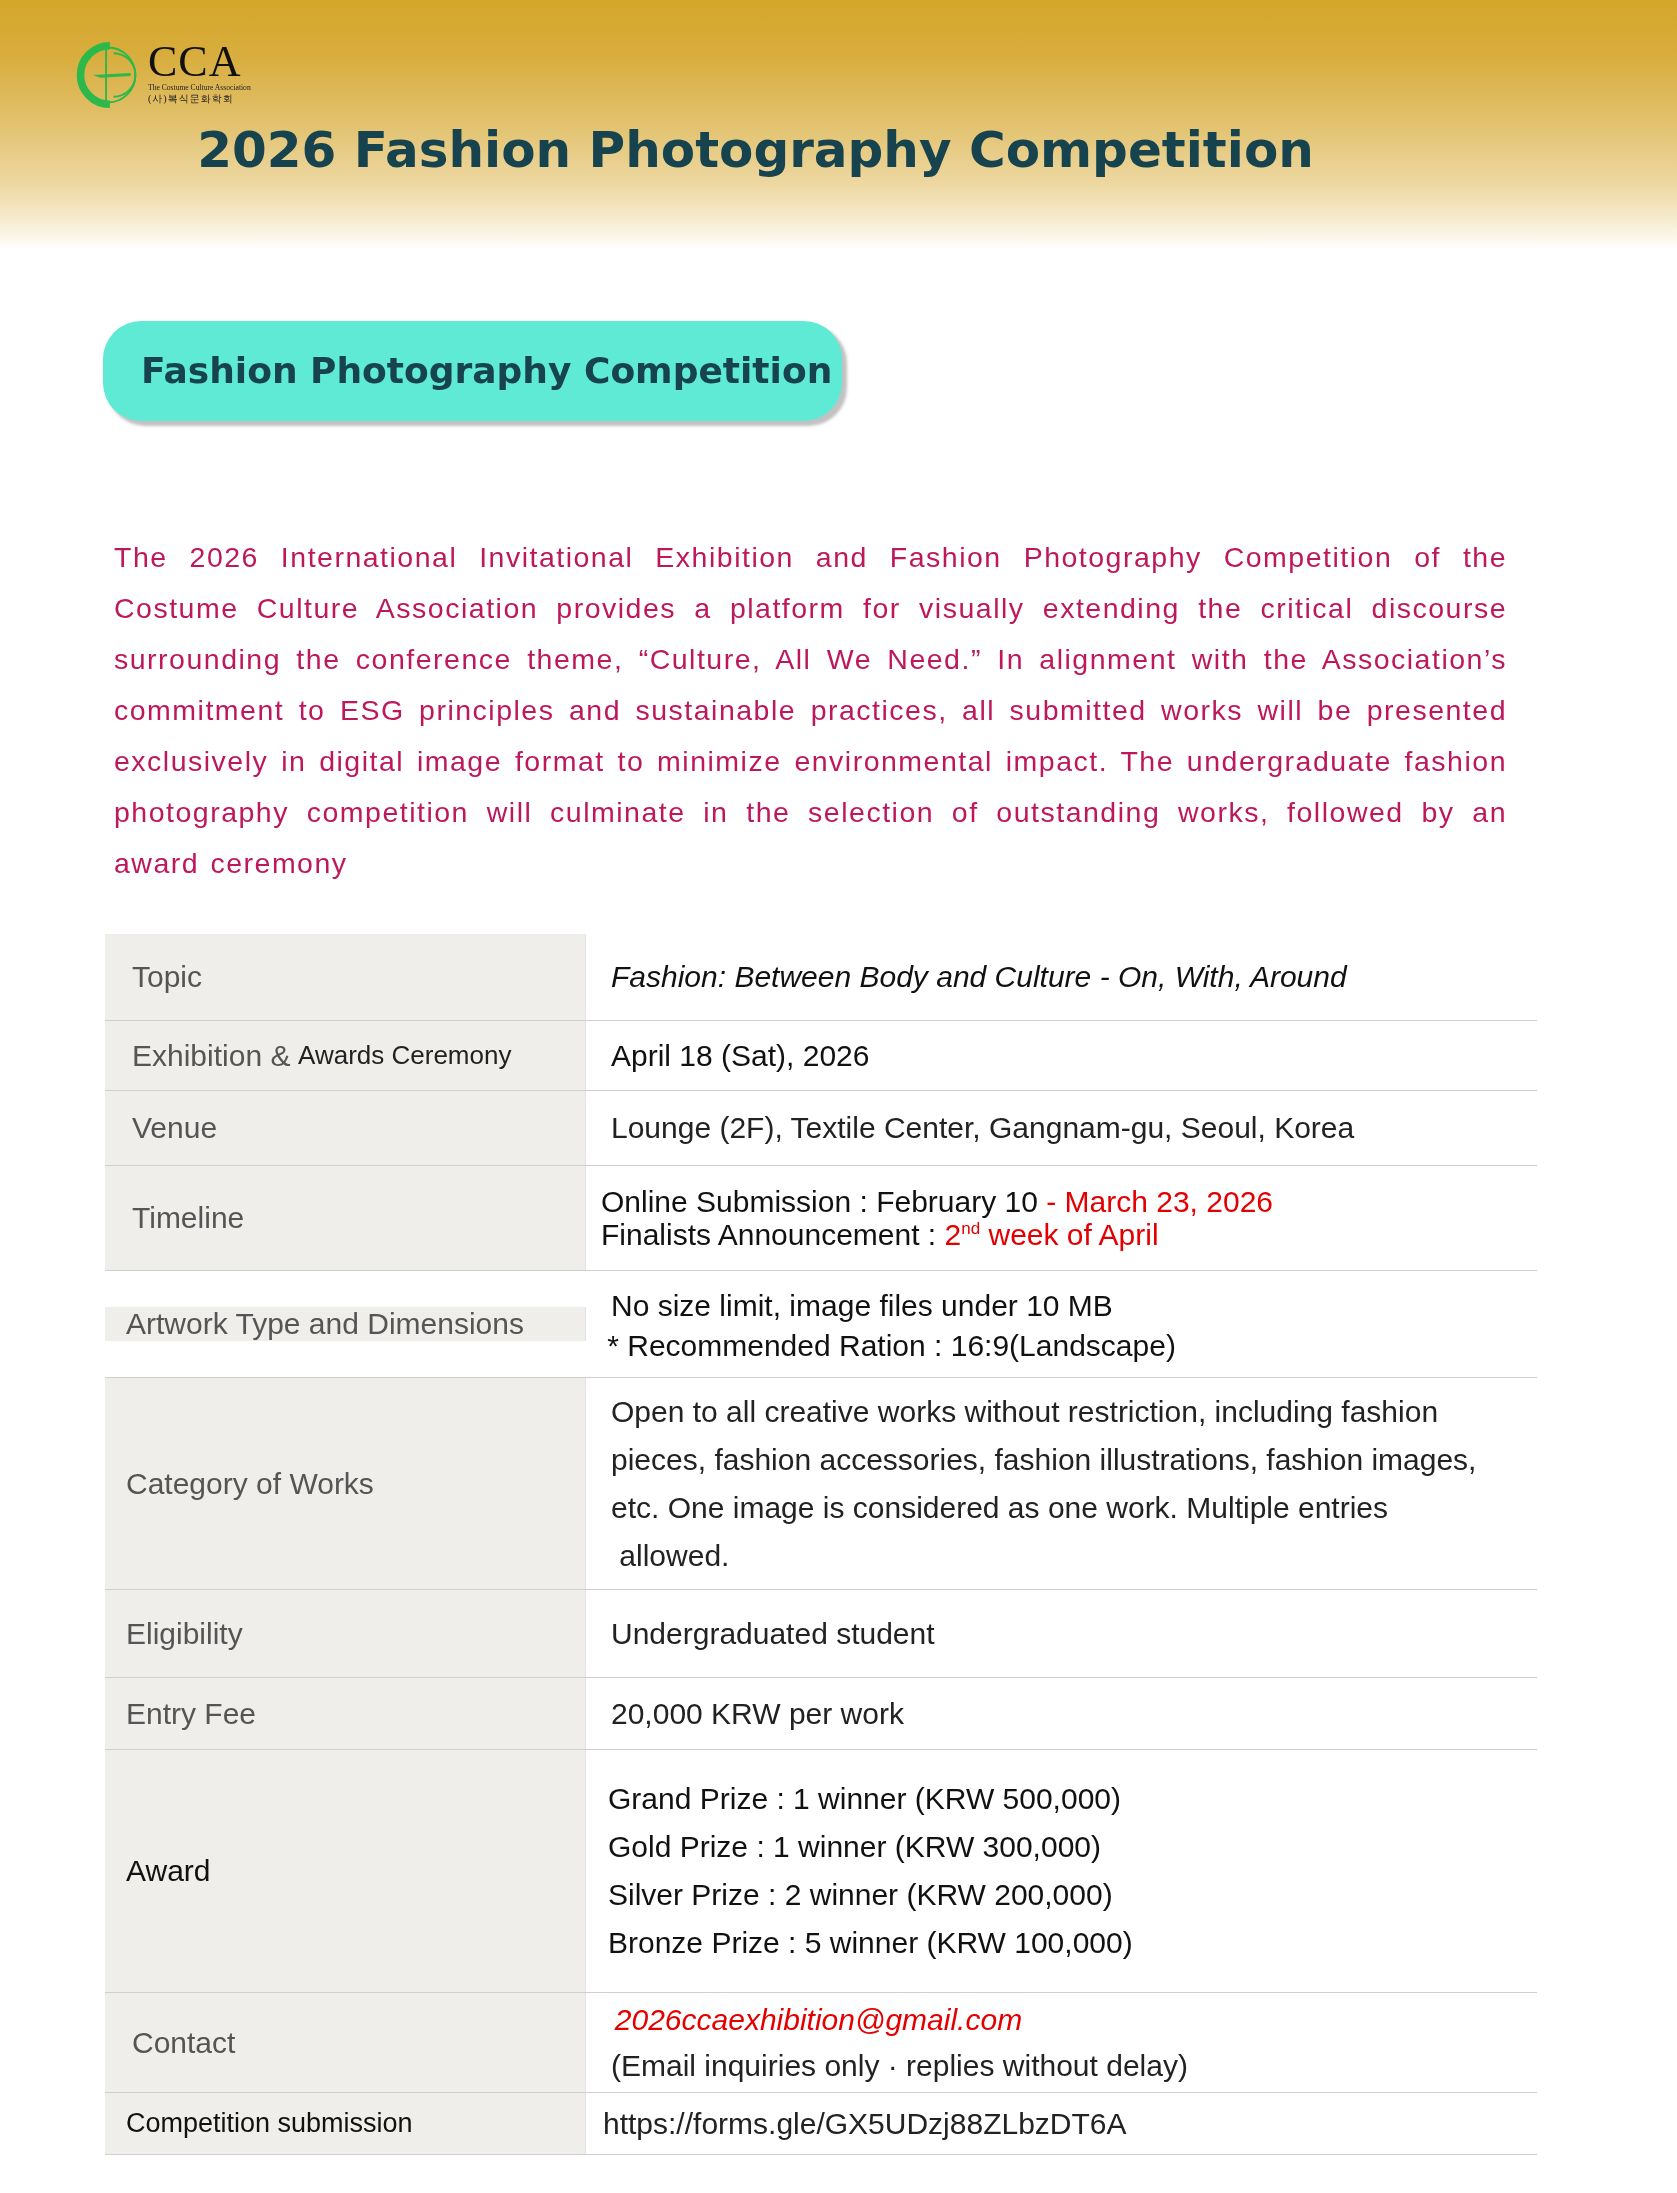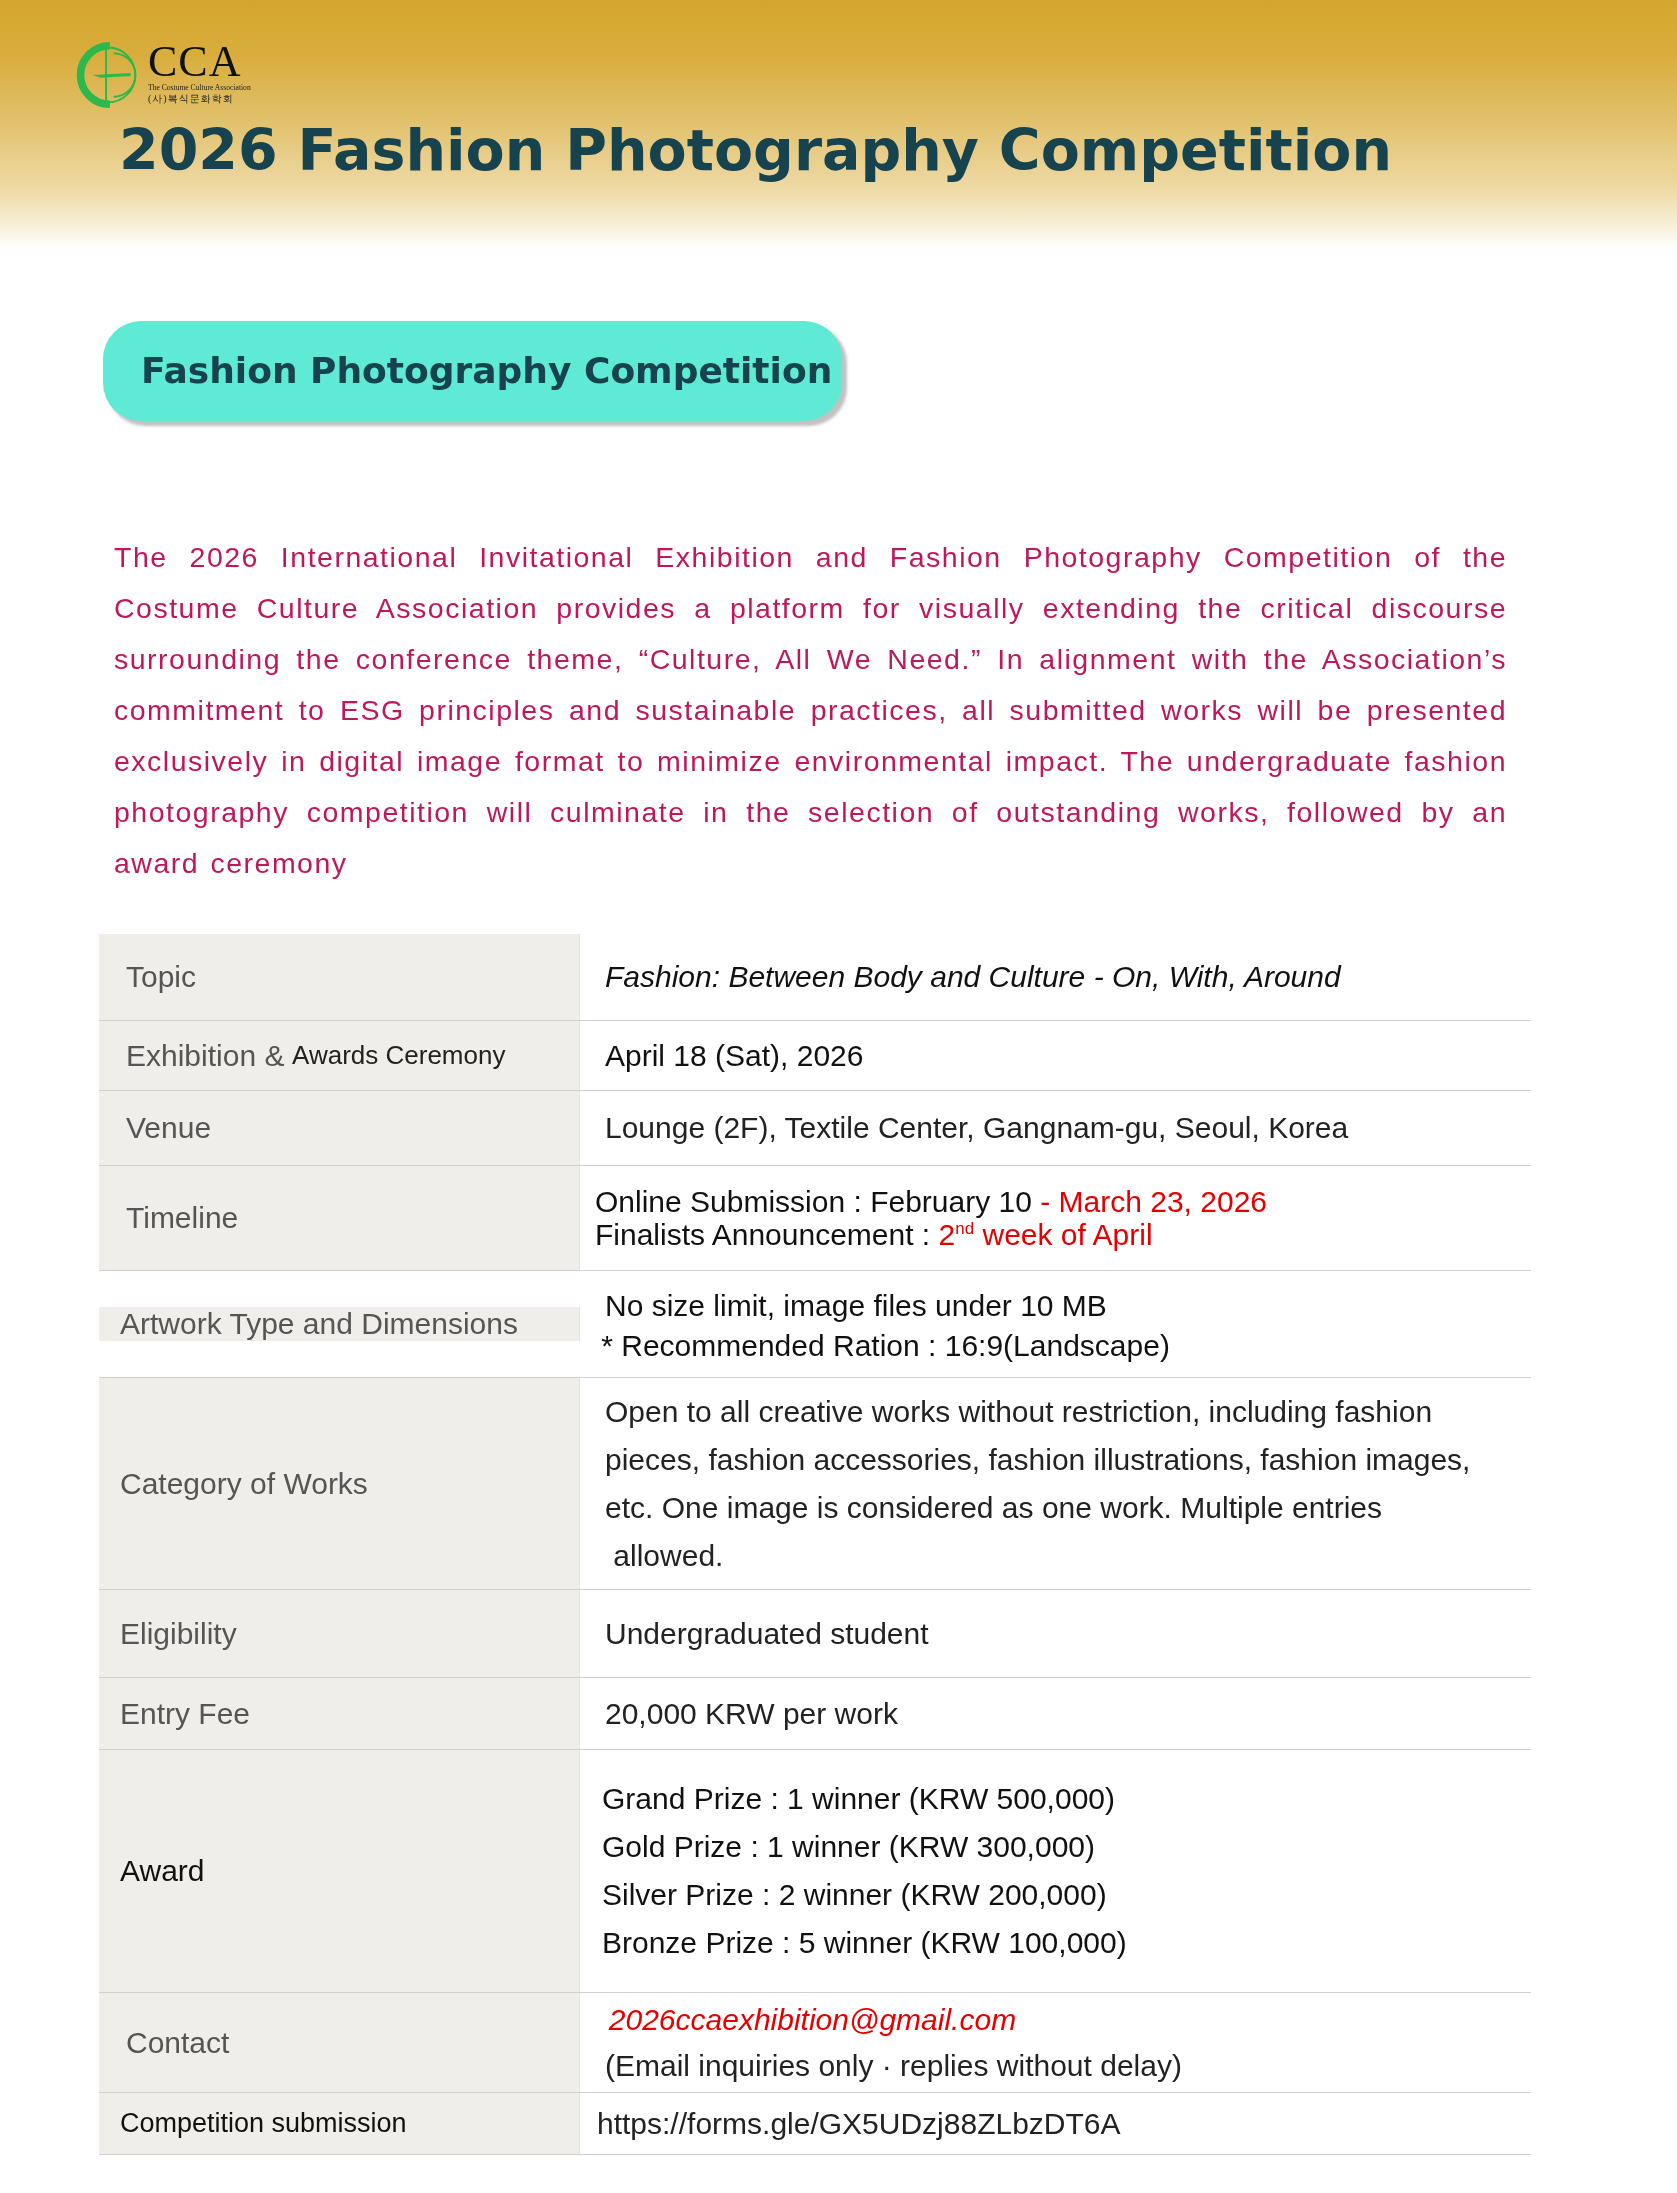--- a/index.html
+++ b/index.html
@@ -24,39 +24,39 @@
     font-family: "Liberation Serif", serif; font-size: 7.6px; color: #222; white-space: nowrap;
   }
   .logo-kr {
     position: absolute; left: 76px; top: 52px;
     font-family: Liberation Serif, serif; font-size: 10px; color: #222; white-space: nowrap; letter-spacing: 1px;
   }
   .main-title {
     position: absolute; left: 0; width: 1490px; top: 112px;
     text-align: center; padding-left: 21px; box-sizing: border-box;
     font-family: "DejaVu Sans", sans-serif; font-weight: bold;
-    font-size: 57px; line-height: 76px; color: #17434f; letter-spacing: 0px;
+    font-size: 50px; line-height: 76px; color: #17434f; letter-spacing: 0px;
   }
   .pill {
     position: absolute; left: 103px; top: 321px; width: 739px; height: 100px;
     background: #5eead4; border-radius: 38px;
     box-shadow: 4.8px 4.8px 2.9px rgba(120,120,120,0.45);
   }
   .pill-text {
     position: absolute; left: 38px; top: 0; height: 100px; line-height: 100px;
     font-family: "DejaVu Sans", sans-serif; font-weight: bold; font-size: 36px;
     color: #17434f; white-space: nowrap;
   }
   .intro {
     position: absolute; left: 114px; top: 503px; width: 1393px;
     font-family: Liberation Sans, sans-serif; font-size: 28.5px; line-height: 51px;
     color: #be185d; text-align: justify; letter-spacing: 1.5px; word-spacing: 1.9px;
   }
   .table {
-    position: absolute; left: 99px; top: 934px; width: 1432px;
+    position: absolute; left: 105px; top: 934px; width: 1432px;
     border-collapse: collapse;
   }
   .row { display: flex; border-bottom: 1.9px solid #cfcfcf; box-sizing: border-box; }
   .label {
     width: 481px; flex: 0 0 481px; background: #efeeeb;
     display: flex; align-items: center; padding-left: 27px; box-sizing: border-box;
     font-family: "Liberation Sans", sans-serif; font-size: 30px; color: #555;
     border-right: 1px solid #e2e2e2;
   }
   .label .small { font-size: 26px; color: #222; margin-left: 7.6px; }

